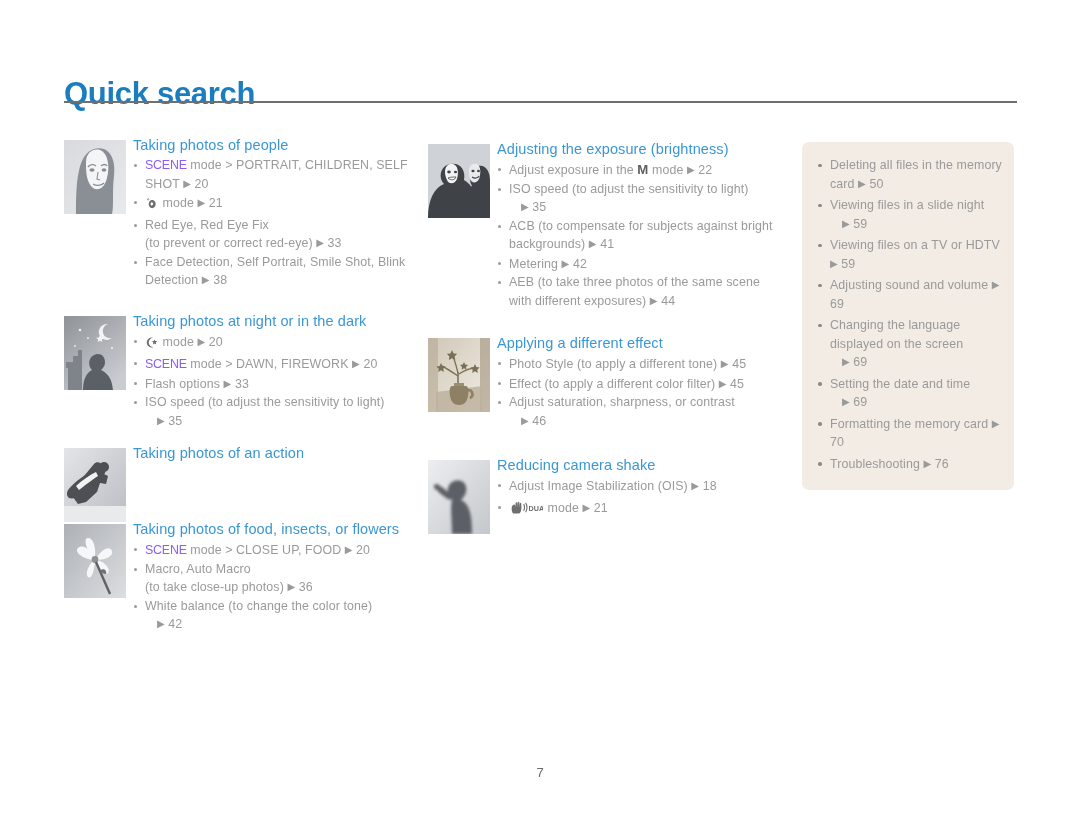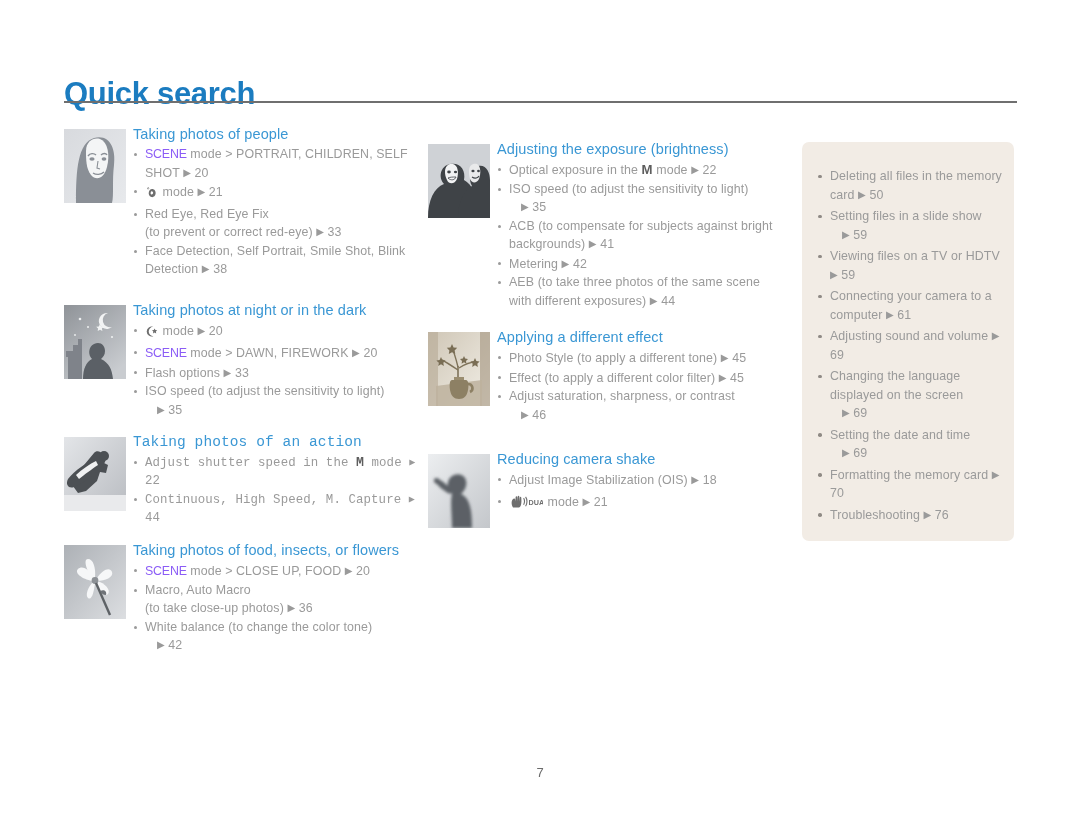--- a/index.html
+++ b/index.html
@@ -37,37 +37,37 @@
     top: 101px;
     width: 953px;
     height: 2px;
     background: #6f6f6f;
   }
 
   
   .col-left {
     position: absolute;
     left: 64px;
-    top: 125px;
+    top: 136px;
     width: 352px;
   }
   .col-mid {
     position: absolute;
     left: 428px;
     top: 140px;
     width: 352px;
   }
   .col-right {
     position: absolute;
     left: 802px;
     top: 142px;
     width: 212px;
     background: #f2ece5;
     border-radius: 7px;
-    padding: 25px 12px 14px 14px;
+    padding: 14px 12px 14px 14px;
     box-sizing: border-box;
   }
 
   
   .topic {
     position: relative;
     margin-bottom: 14px;
     min-height: 76px;
   }
   .thumb {
@@ -252,43 +252,39 @@
                   <path d="M8.4 1.8 A5 5 0 1 0 8.4 11.2 A4 4 0 1 1 8.4 1.8 Z" fill="#6e6e6e"></path>
                   <path d="M9.6 3.4 l0.8 1.7 1.8 .2 -1.3 1.3 .3 1.8 -1.6-.9 -1.6 .9 .3-1.8 -1.3-1.3 1.8-.2z" fill="#6e6e6e"></path>
                 </svg></span><span> mode </span><span class="arrow">▶</span> <span>20</span></li>
           <li><span class="scene">SCENE</span><span> mode &gt; DAWN, FIREWORK </span><span class="arrow">▶</span> <span>20</span></li>
           <li><span>Flash options </span><span class="arrow">▶</span> <span>33</span></li>
           <li><span>ISO speed (to adjust the sensitivity to light)</span><span class="indent"><span class="arrow">▶</span> <span>35</span></span></li>
         </ul>
       </div>
     </div>
 
-    <div class="topic" style="margin-top:12px;min-height:62px;font-family:Liberation Mono, monospace;">
+    <div class="topic" style="margin-top:12px;min-height:62px;">
       <div class="thumb">
         <svg width="62" height="74" viewBox="0 0 62 74">
           <defs>
               <linearGradient id="gsb" x1="0" y1="0" x2="1" y2="1">
             <stop offset="0" stop-color="#e3e5e8"></stop>
                 <stop offset="1" stop-color="#b9bcc1"></stop>
           </linearGradient>
             </defs>
           <rect width="62" height="74" fill="url(#gsb)"></rect>
           <rect y="58" width="62" height="16" fill="#e9eaec"></rect>
           <path d="M6 45 L30 16 C32 13 37 14 38 17 L40 26 L44 28 L42 36 L36 35 L33 44 L22 54 L14 56 Z" fill="#4c5054"></path>
           <path d="M4 42 C10 34 24 24 36 20 C40 18 43 21 41 25 C36 34 20 46 10 50 C5 52 1 48 4 42 Z" fill="#4c5054"></path>
           <path d="M12 38 C18 32 26 27 32 24 L34 28 C28 32 20 38 15 42 Z" fill="#f0f1f2"></path>
           <circle cx="40" cy="19" r="5" fill="#4c5054"></circle>
         </svg>
       </div>
       <div class="topic-body">
         <div class="topic-head">Taking photos of an action</div>
-        <ul class="items">
-          <li><span>Adjust shutter speed in the </span><span class="mbold">M</span><span> mode </span><span class="arrow">▶</span> <span>22</span></li>
-          <li><span>Continuous, High Speed, M. Capture </span><span class="arrow">▶</span> <span>44</span></li>
-        </ul>
       </div>
     </div>
 
     <div class="topic" style="margin-top:14px;">
       <div class="thumb">
         <svg width="62" height="74" viewBox="0 0 62 74">
           <defs>
               <linearGradient id="gfl" x1="0" y1="0" x2="1" y2="1">
             <stop offset="0" stop-color="#adb1b6"></stop>
                 <stop offset="1" stop-color="#dcdee1"></stop>
@@ -331,30 +327,30 @@
           <path d="M20 34 C23 37 27 36 28 33 C25 33 22 33 20 34 Z" fill="#f2f3f4" stroke="#3f4347" stroke-width="0.8"></path>
           <path d="M41 27 C41 21 45 19 49 20 C53 22 53 30 51 35 C49 39 44 40 42 35 C41 32 41 29 41 27 Z" fill="#e9eaeb"></path>
           <ellipse cx="45" cy="27" rx="1.6" ry="1.3" fill="#3f4347"></ellipse>
           <ellipse cx="50.5" cy="27" rx="1.4" ry="1.2" fill="#3f4347"></ellipse>
           <path d="M44 33 C47 35 50 34 51 32" stroke="#3f4347" stroke-width="1.1" fill="none"></path>
         </svg>
       </div>
       <div class="topic-body">
         <div class="topic-head">Adjusting the exposure (brightness)</div>
         <ul class="items">
-          <li><span>Optical exposure in the </span><span class="mbold">M</span><span> mode </span><span class="arrow">▶</span> <span>22</span></li>
+          <li><span>Adjust exposure in the </span><span class="mbold">M</span><span> mode </span><span class="arrow">▶</span> <span>22</span></li>
           <li><span>ISO speed (to adjust the sensitivity to light)</span><span class="indent"><span class="arrow">▶</span> <span>35</span></span></li>
           <li><span>ACB (to compensate for subjects against bright backgrounds) </span><span class="arrow">▶</span> <span>41</span></li>
           <li><span>Metering </span><span class="arrow">▶</span> <span>42</span></li>
           <li><span>AEB (to take three photos of the same scene with different exposures) </span><span class="arrow">▶</span> <span>44</span></li>
         </ul>
       </div>
     </div>
 
-    <div class="topic" style="margin-top:18px;">
+    <div class="topic" style="margin-top:24px;">
       <div class="thumb">
         <svg width="62" height="74" viewBox="0 0 62 74">
           <defs>
               <linearGradient id="gvs" x1="0" y1="0" x2="1" y2="1">
             <stop offset="0" stop-color="#cfc6b6"></stop>
                 <stop offset="1" stop-color="#f2efe7"></stop>
           </linearGradient>
             </defs>
           <rect width="62" height="74" fill="url(#gvs)"></rect>
           <path d="M0 0 H10 V74 H0 Z" fill="#b8ac98" opacity="0.65"></path>
@@ -417,23 +413,22 @@
                 </svg></span><span> mode </span><span class="arrow">▶</span> <span>21</span></li>
         </ul>
       </div>
     </div>
 
   </div>
 
   <div class="col-right">
     <ul class="panel-items">
       <li><span>Deleting all files in the memory card </span><span class="arrow">▶</span> <span>50</span></li>
-      <li><span>Setting files in a slide show</span><span class="indent"><span class="arrow">▶</span> <span>59</span></span></li>
+      <li><span>Viewing files in a slide night</span><span class="indent"><span class="arrow">▶</span> <span>59</span></span></li>
       <li><span>Viewing files on a TV or HDTV </span><span class="arrow">▶</span> <span>59</span></li>
-      <li><span>Connecting your camera to a computer </span><span class="arrow">▶</span> <span>61</span></li>
       <li><span>Adjusting sound and volume </span><span class="arrow">▶</span> <span>69</span></li>
       <li><span>Changing the language displayed on the screen</span><span class="indent"><span class="arrow">▶</span> <span>69</span></span></li>
       <li><span>Setting the date and time</span><span class="indent"><span class="arrow">▶</span> <span>69</span></span></li>
       <li><span>Formatting the memory card </span><span class="arrow">▶</span> <span>70</span></li>
       <li><span>Troubleshooting </span><span class="arrow">▶</span> <span>76</span></li>
     </ul>
   </div>
 
   <div class="page-number">7</div>
 

